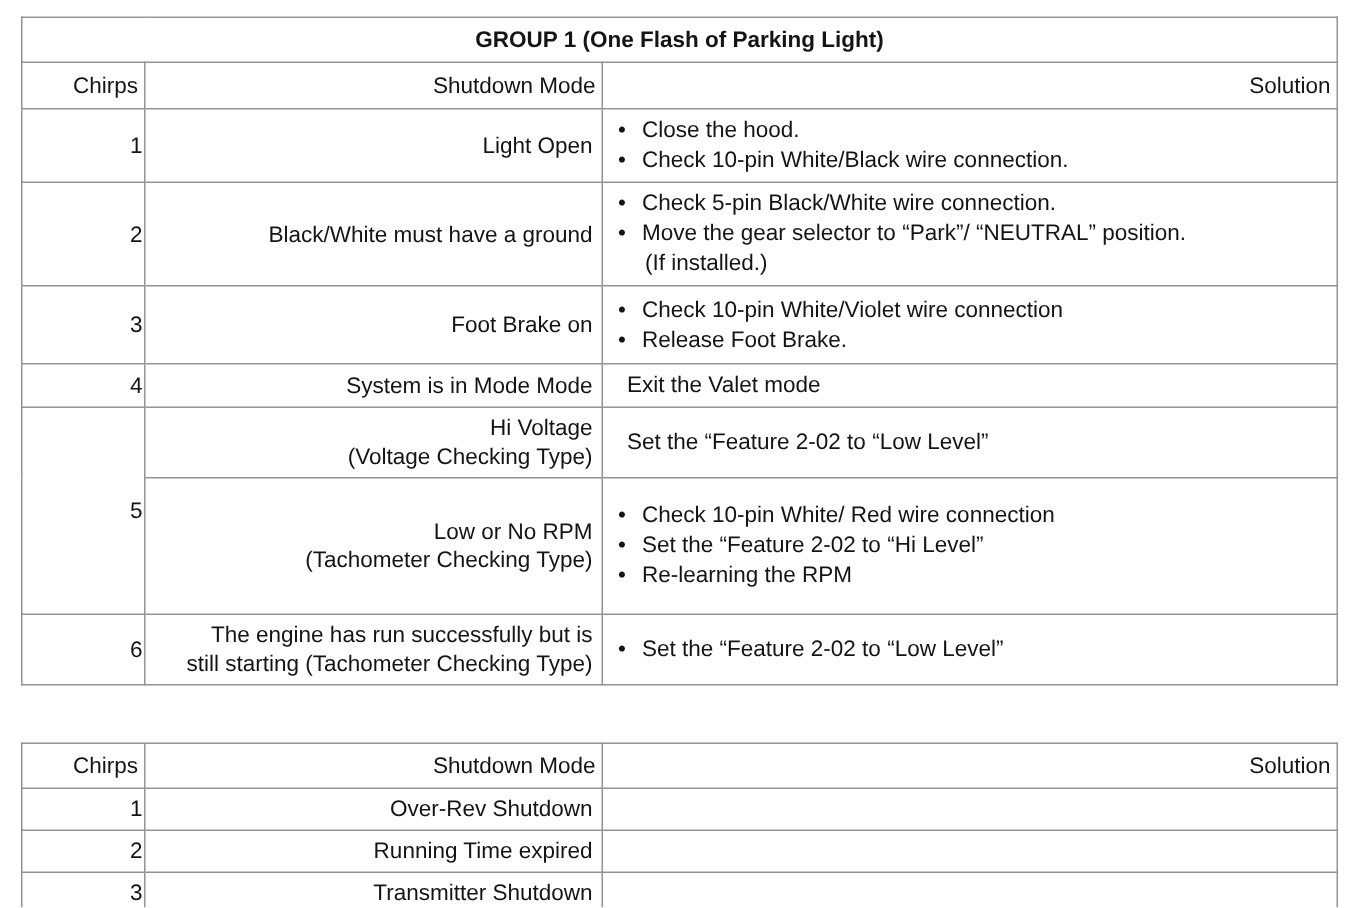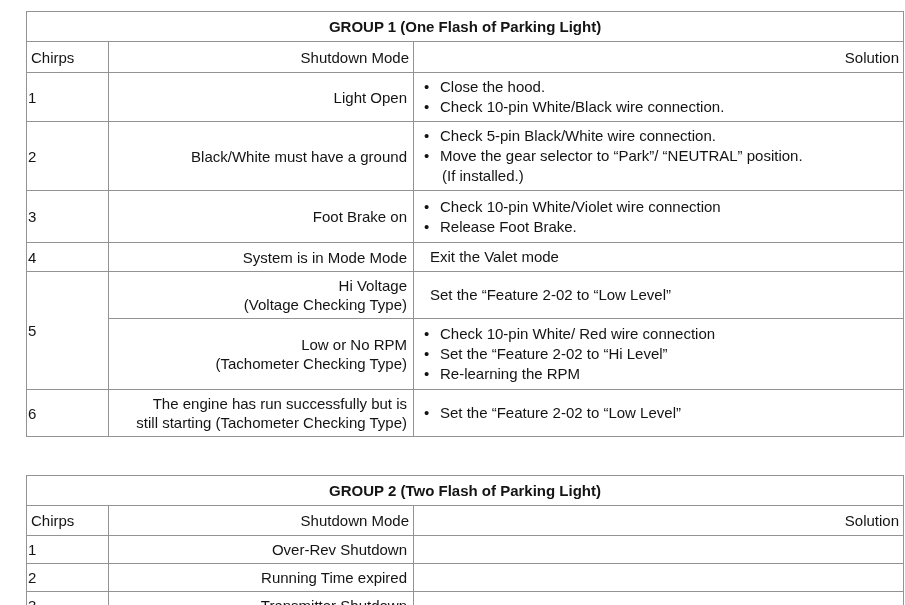--- a/index.html
+++ b/index.html
@@ -6,21 +6,21 @@
     margin: 0;
     padding: 0;
     background: #ffffff;
     font-family: "Liberation Sans", sans-serif;
     color: #141414;
   }
   .page {
     width: 905px;
     height: 605px;
     box-sizing: border-box;
-    padding: 11px 26px;
+    padding: 11px 14px;
     background: #ffffff;
     overflow: hidden;
   }
   table.chirp-table {
     border-collapse: collapse;
     width: 877px;
     table-layout: fixed;
     font-size: 15px;
   }
   table.chirp-table td {
@@ -32,21 +32,21 @@
     text-align: center;
     font-weight: bold;
     font-size: 15px;
     padding: 4px 4px;
   }
   .header-row td {
     padding: 5px 4px;
     line-height: 19px;
   }
   .chirps-cell, .chirps-header {
-    text-align: left;
+    text-align: right;
   }
   .mode-cell, .mode-header {
     text-align: right;
     white-space: pre-line;
     line-height: 19px;
     padding: 4px 6px;
   }
   .solution-header {
     text-align: right;
     padding-left: 20px;
@@ -160,21 +160,21 @@
         <td class="chirps-cell" rowspan="2">5</td>
         <td class="mode-cell">Hi Voltage
 (Voltage Checking Type)</td>
         <td class="solution-cell">
           <div class="sol-line plain">
               <span class="sol-text">Set the “Feature 2-02 to “Low Level”</span>
             </div>
         </td>
       </tr>
 
-      <tr style="height:71px">
+      <tr style="height:91px">
         <td class="mode-cell">Low or No RPM
 (Tachometer Checking Type)</td>
         <td class="solution-cell">
           <div class="sol-line">
               <span class="bullet">•</span>
               <span class="sol-text">Check 10-pin White/ Red wire connection</span>
             </div>
           <div class="sol-line">
               <span class="bullet">•</span>
               <span class="sol-text">Set the “Feature 2-02 to “Hi Level”</span>
@@ -202,23 +202,20 @@
 
   <div class="gap"></div>
 
   <table class="chirp-table">
     <colgroup>
       <col style="width:82px">
       <col style="width:305px">
       <col style="width:490px">
     </colgroup>
     <tbody>
-      <tr style="height:30px">
-        <td colspan="3" class="title-cell">GROUP 2 (Two Flash of Parking Light)</td>
-      </tr>
       <tr class="header-row" style="height:28px">
         <td class="chirps-header">Chirps</td>
         <td class="mode-header">Shutdown Mode</td>
         <td class="solution-header">Solution</td>
       </tr>
       <tr style="height:28px">
         <td class="chirps-cell">1</td>
         <td class="mode-cell">Over-Rev Shutdown</td>
         <td class="solution-cell"></td>
       </tr>

